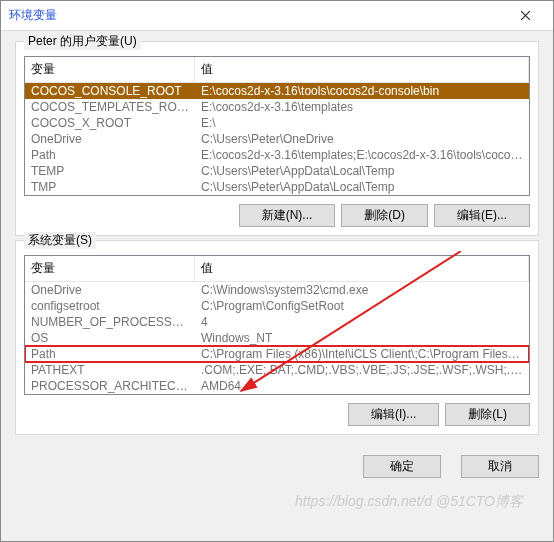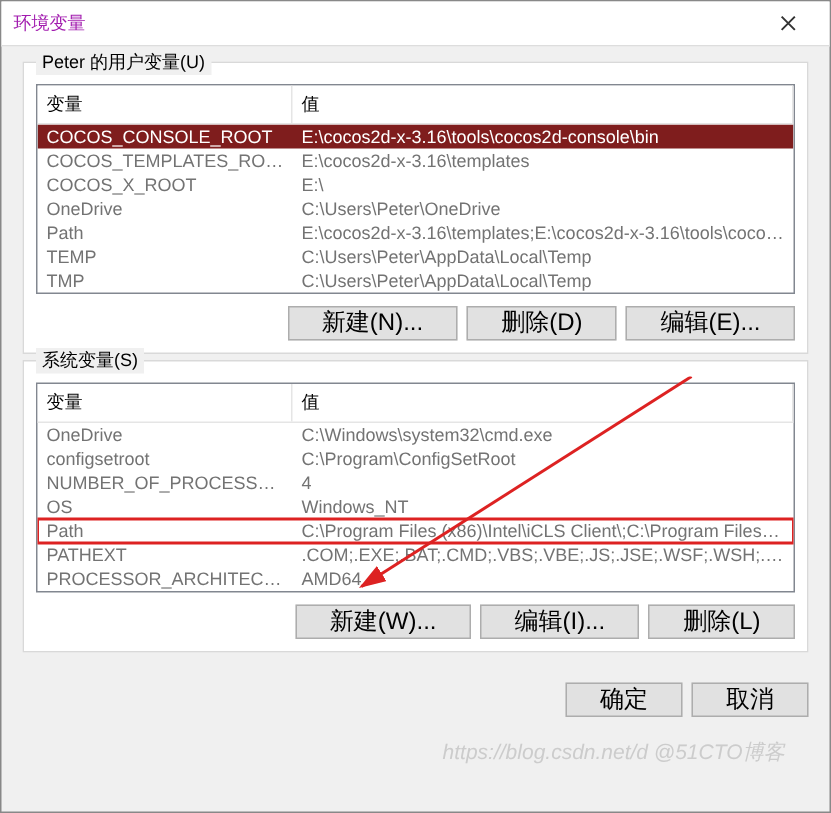--- a/index.html
+++ b/index.html
@@ -1,38 +1,38 @@
 <!DOCTYPE html>
 <html><head>
 <meta charset="utf-8">
 <style>
   * { box-sizing: border-box; font-family: "Microsoft YaHei", "Segoe UI", Arial, sans-serif; }
   body { margin: 0; background: #fff; width: 554px; height: 542px; overflow: hidden; font-size: 12px; }
   .window { width: 554px; height: 542px; border: 1px solid #888; background: #f0f0f0; position: relative; }
   .titlebar { height: 30px; background: #fff; border-bottom: 1px solid #ddd; display: flex; align-items: center; padding: 0 8px; }
-  .titlebar .title { flex: 1; font-size: 12px; color: #a21caf; font-family: Liberation Serif, serif; }
+  .titlebar .title { flex: 1; font-size: 12px; color: #1d4ed8; font-family: Liberation Serif, serif; }
   .titlebar .close { width: 40px; height: 28px; display: flex; align-items: center; justify-content: center; color: #333; }
   .content { padding: 10px 14px 8px 14px; }
   .groupbox { border: 1px solid #d9d9d9; background: #fff; margin-bottom: 4px; position: relative; }
   .grouplabel { position: absolute; top: -9px; left: 8px; background: #f0f0f0; padding: 0 4px; font-size: 12px; }
   .groupbox-inner { padding: 14px 8px 8px 8px; }
   .listview { border: 1px solid #828790; background: #fff; height: 140px; overflow: hidden; width: 100%; }
   .sysbox .listview { height: 140px; }
   .listhead { display: flex; background: #fff; border-bottom: 1px solid #e5e5e5; }
   .listhead .col { font-size: 12px; padding: 4px 6px; border-right: 1px solid #e5e5e5; }
   .col-name { width: 170px; flex-shrink: 0; }
   .col-val { flex: 1; }
   .rows { overflow: hidden; }
   .row { display: flex; font-size: 12px; color: #737373; }
   .row .cell { padding: 1px 6px; overflow: hidden; white-space: nowrap; text-overflow: ellipsis; }
-  .row.selected { background: #7f1d1d; color: #fff; }
+  .row.selected { background: #a16207; color: #fff; }
   .row.highlight-red { outline: 2px solid #dd2222; outline-offset: -1px; }
   .btnrow { display: flex; justify-content: flex-end; gap: 6px; padding-top: 8px; }
-  .btn { min-width: 78px; height: 23px; border: 1px solid #adadad; background: #e1e1e1; font-size: 16px; padding: 0 22px; display: inline-flex; align-items: center; justify-content: center; cursor: default; }
-  .bottomrow { display: flex; justify-content: flex-end; gap: 6px; padding: 8px 14px 10px; }
+  .btn { min-width: 78px; height: 23px; border: 1px solid #adadad; background: #e1e1e1; font-size: 12px; padding: 0 22px; display: inline-flex; align-items: center; justify-content: center; cursor: default; }
+  .bottomrow { display: flex; justify-content: flex-end; gap: 20px; padding: 8px 14px 10px; }
   .arrow { position: absolute; left: 230px; top: 250px; pointer-events: none; }
   .watermark { position: absolute; bottom: 30px; right: 30px; color: #ccc; font-size: 14px; font-style: italic; margin-left: 15px; }
 </style>
 </head>
 <body>
 
 <div class="window">
   <div class="titlebar">
     <span class="title">环境变量</span>
     <span class="close">
@@ -124,21 +124,20 @@
                 <div class="cell col-name">PATHEXT</div>
                 <div class="cell col-val">.COM;.EXE;.BAT;.CMD;.VBS;.VBE;.JS;.JSE;.WSF;.WSH;.MSC</div>
               </div>
               <div class="row">
                 <div class="cell col-name">PROCESSOR_ARCHITECTURE</div>
                 <div class="cell col-val">AMD64</div>
               </div>
             </div>
         </div>
         <div class="btnrow">
-          <button class="btn">新建(W)...</button>
           <button class="btn">编辑(I)...</button>
           <button class="btn">删除(L)</button>
         </div>
       </div>
     </div>
 
   </div>
 
   <div class="bottomrow">
     <button class="btn">确定</button>

